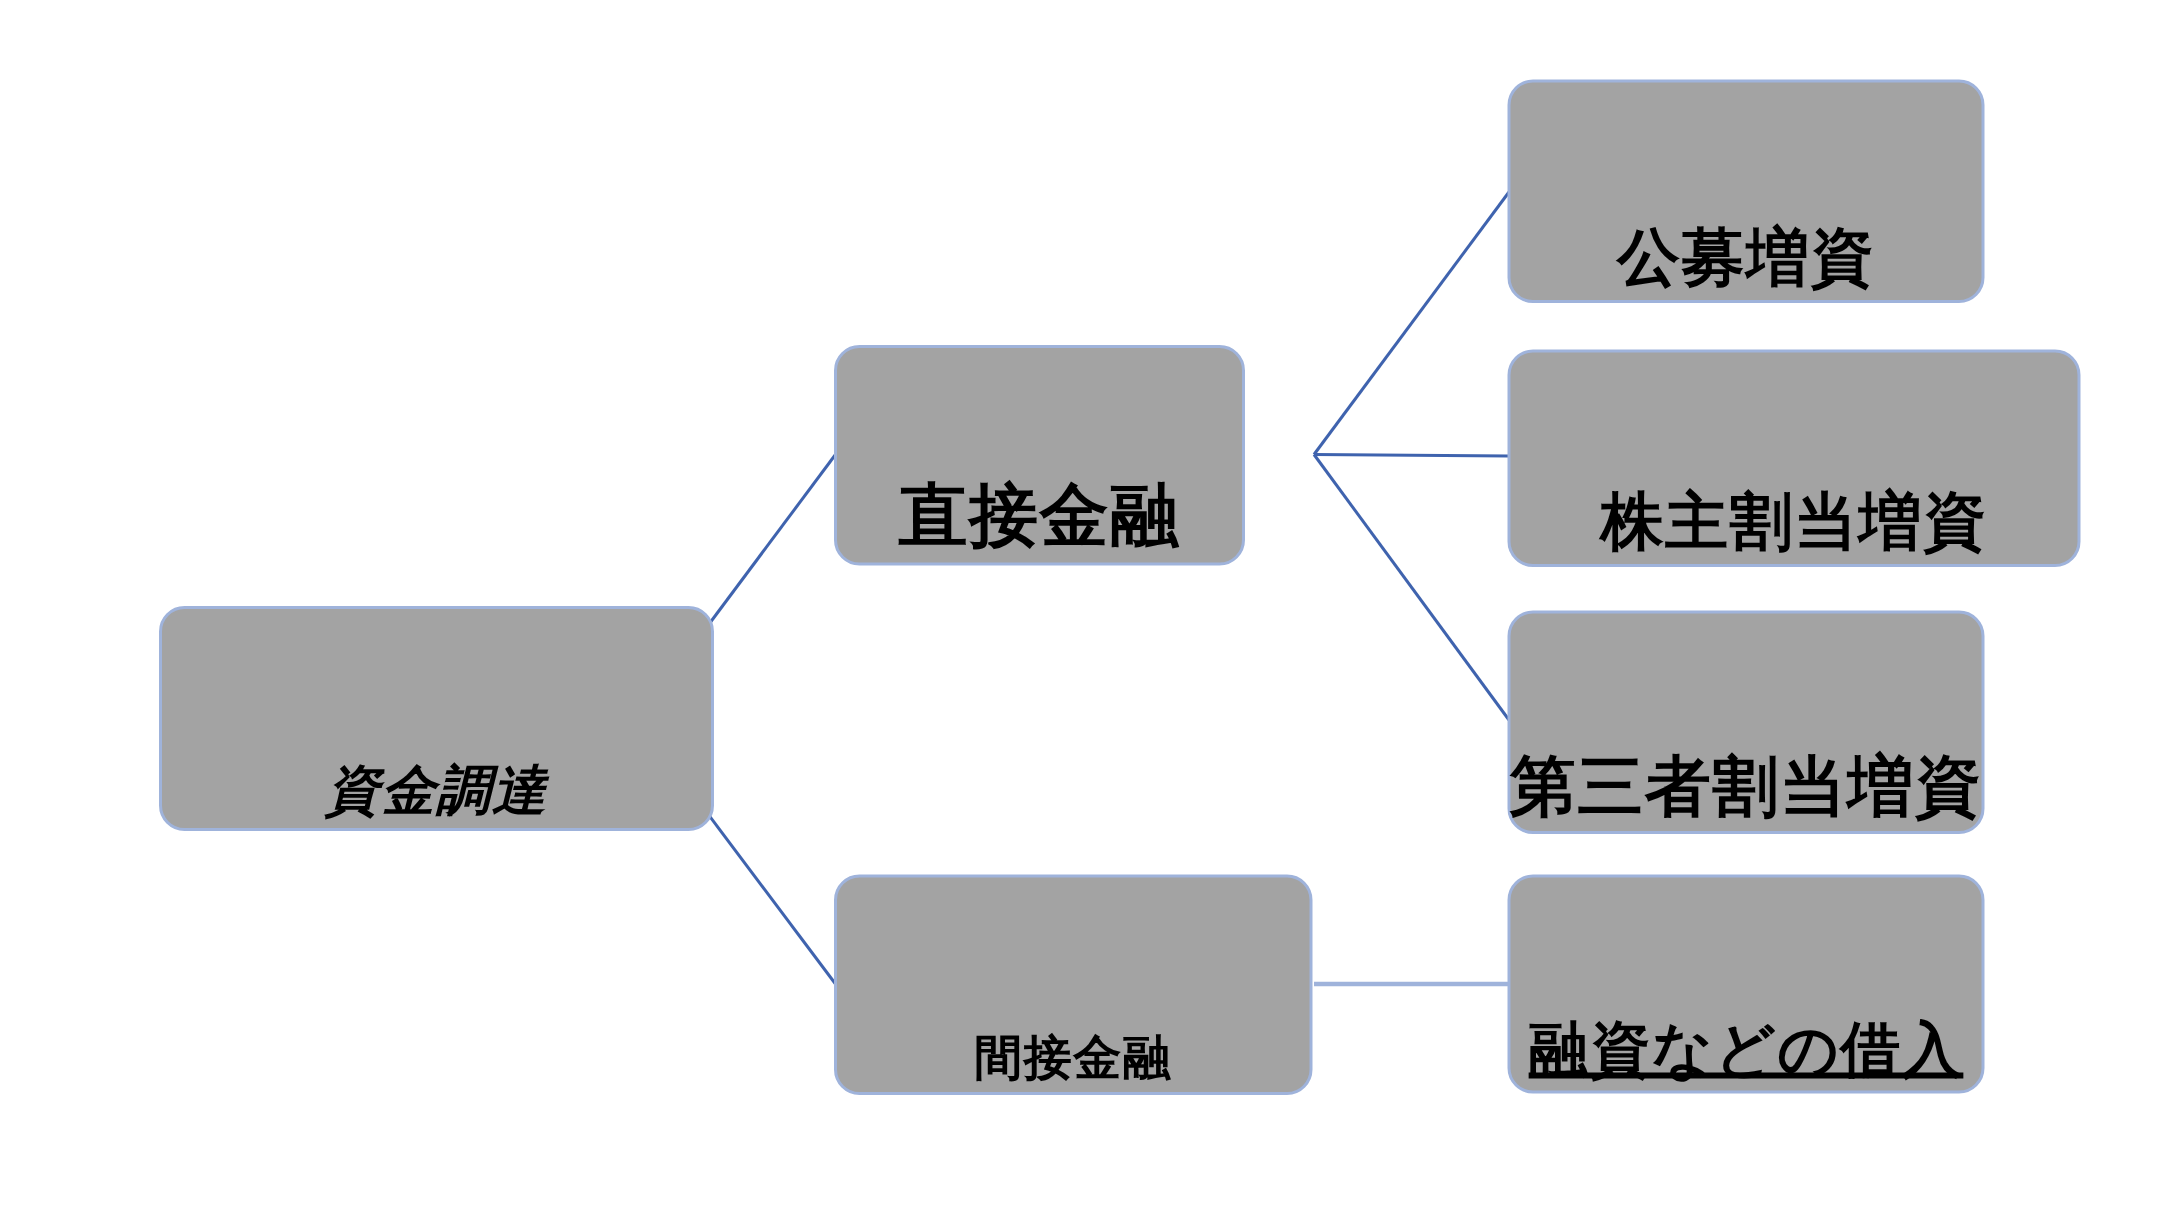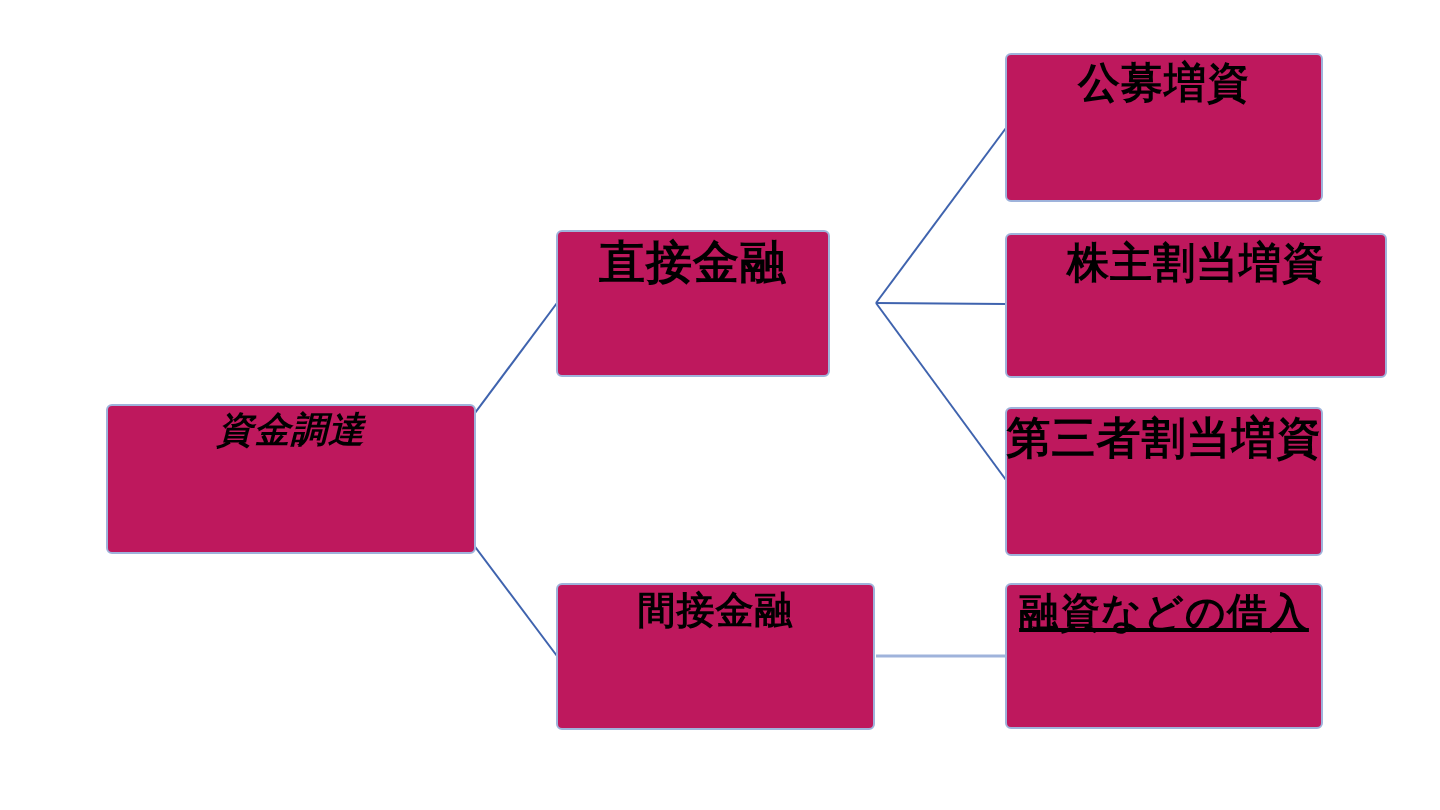--- a/index.html
+++ b/index.html
@@ -18,36 +18,36 @@
   .edges-layer {
     position: absolute;
     left: 0;
     top: 0;
     width: 1440px;
     height: 810px;
   }
   .node {
     position: absolute;
     box-sizing: border-box;
-    background: #be185d;
+    background: #a3a3a3;
     border: 2px solid #9fb3db;
-    border-radius: 6px;
+    border-radius: 17px;
     display: flex;
-    align-items: flex-start;
+    align-items: flex-end;
     justify-content: center;
     color: #000000;
     font-weight: bold;
     letter-spacing: 1px;
     white-space: nowrap;
   }
   
   .node-root      { left: 106px;  top: 404px; width: 370px; height: 150px; font-size: 36px; font-style: italic; }
   
   .node-direct    { left: 556px;  top: 230px; width: 274px; height: 147px; font-size: 46px; }
-  .node-indirect  { left: 556px;  top: 583px; width: 319px; height: 147px; font-size: 38px; }
+  .node-indirect  { left: 556px;  top: 583px; width: 319px; height: 147px; font-size: 32px; }
   
   .node-public    { left: 1005px; top: 53px;  width: 318px; height: 149px; font-size: 42px; }
   .node-sharehold { left: 1005px; top: 233px; width: 382px; height: 145px; font-size: 42px; }
   .node-thirdpty  { left: 1005px; top: 407px; width: 318px; height: 149px; font-size: 44px; }
   .node-loan      { left: 1005px; top: 583px; width: 318px; height: 146px; font-size: 40px; text-decoration: underline; }
 </style>
 </head>
 <body>
 
 <div class="canvas">

